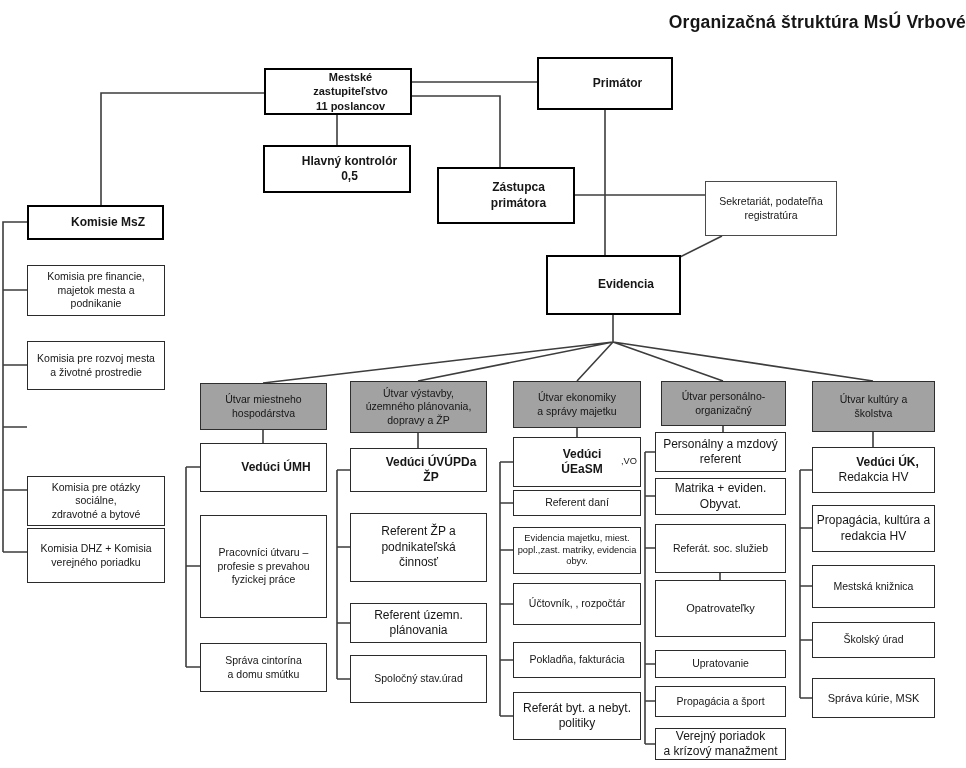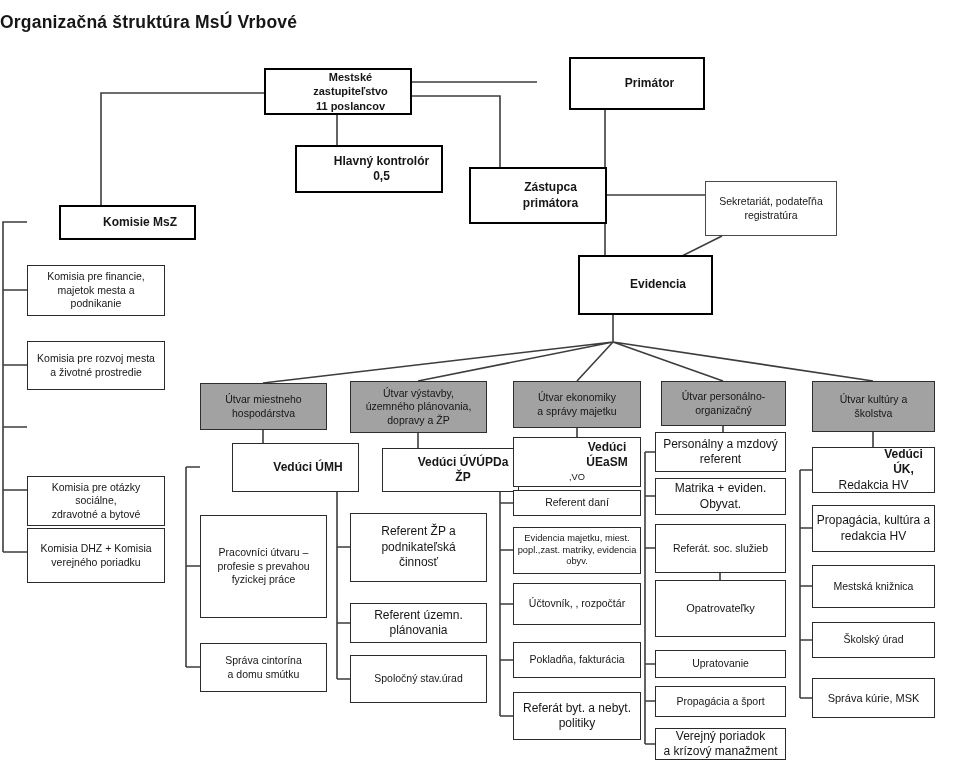--- a/index.html
+++ b/index.html
@@ -1,38 +1,38 @@
 <!DOCTYPE html>
 <html style="--dept-fill: #a2a2a2; --line: #3d3d3d;"><head>
 <meta charset="utf-8">
 <style>
   html,body { margin:0; padding:0; background:#ffffff; }
   .canvas {
     position:relative; width:966px; height:768px; background:#ffffff;
     font-family:"Liberation Sans", sans-serif; color:#161616; overflow:hidden;
   }
   .title {
-    position:absolute; left:0; right:0; top:12px; text-align:left;
+    position:absolute; left:0; right:0; top:12px; text-align:right;
     font-size:17.5px; font-weight:bold; letter-spacing:0.2px;
   }
   .box {
     position:absolute; box-sizing:border-box;
     display:flex; flex-direction:column; align-items:center; justify-content:center;
     text-align:center; white-space:pre-line; line-height:1.28;
     background:#ffffff; border:1.3px solid #2b2b2b; padding:1px 3px;
     font-size:10.5px;
   }
   .b2 { border:2px solid #000000; }
   .bold { font-weight:bold;padding-left:28px; }
-  .fs12 { font-size:12px;margin-left:32px; }
+  .fs12 { font-size:12px; }
   .fs11 { font-size:11px; }
   .fs10 { font-size:12px; }
   .fs9  { font-size:9.3px; }
   .dept { background:var(--dept-fill,#a2a2a2); border:1.4px solid #2e2e2e; }
-  .row { flex-direction:column; align-items:center; gap:2px; }
+  .row { flex-direction:row; align-items:center; gap:2px; }
   svg.connectors { position:absolute; left:0; top:0; }
   svg.connectors path { stroke:var(--line,#3d3d3d); stroke-width:1.6; fill:none; }
 </style>
 </head>
 <body>
 
 <div class="canvas">
 
   <svg class="connectors" width="966" height="768">
 

